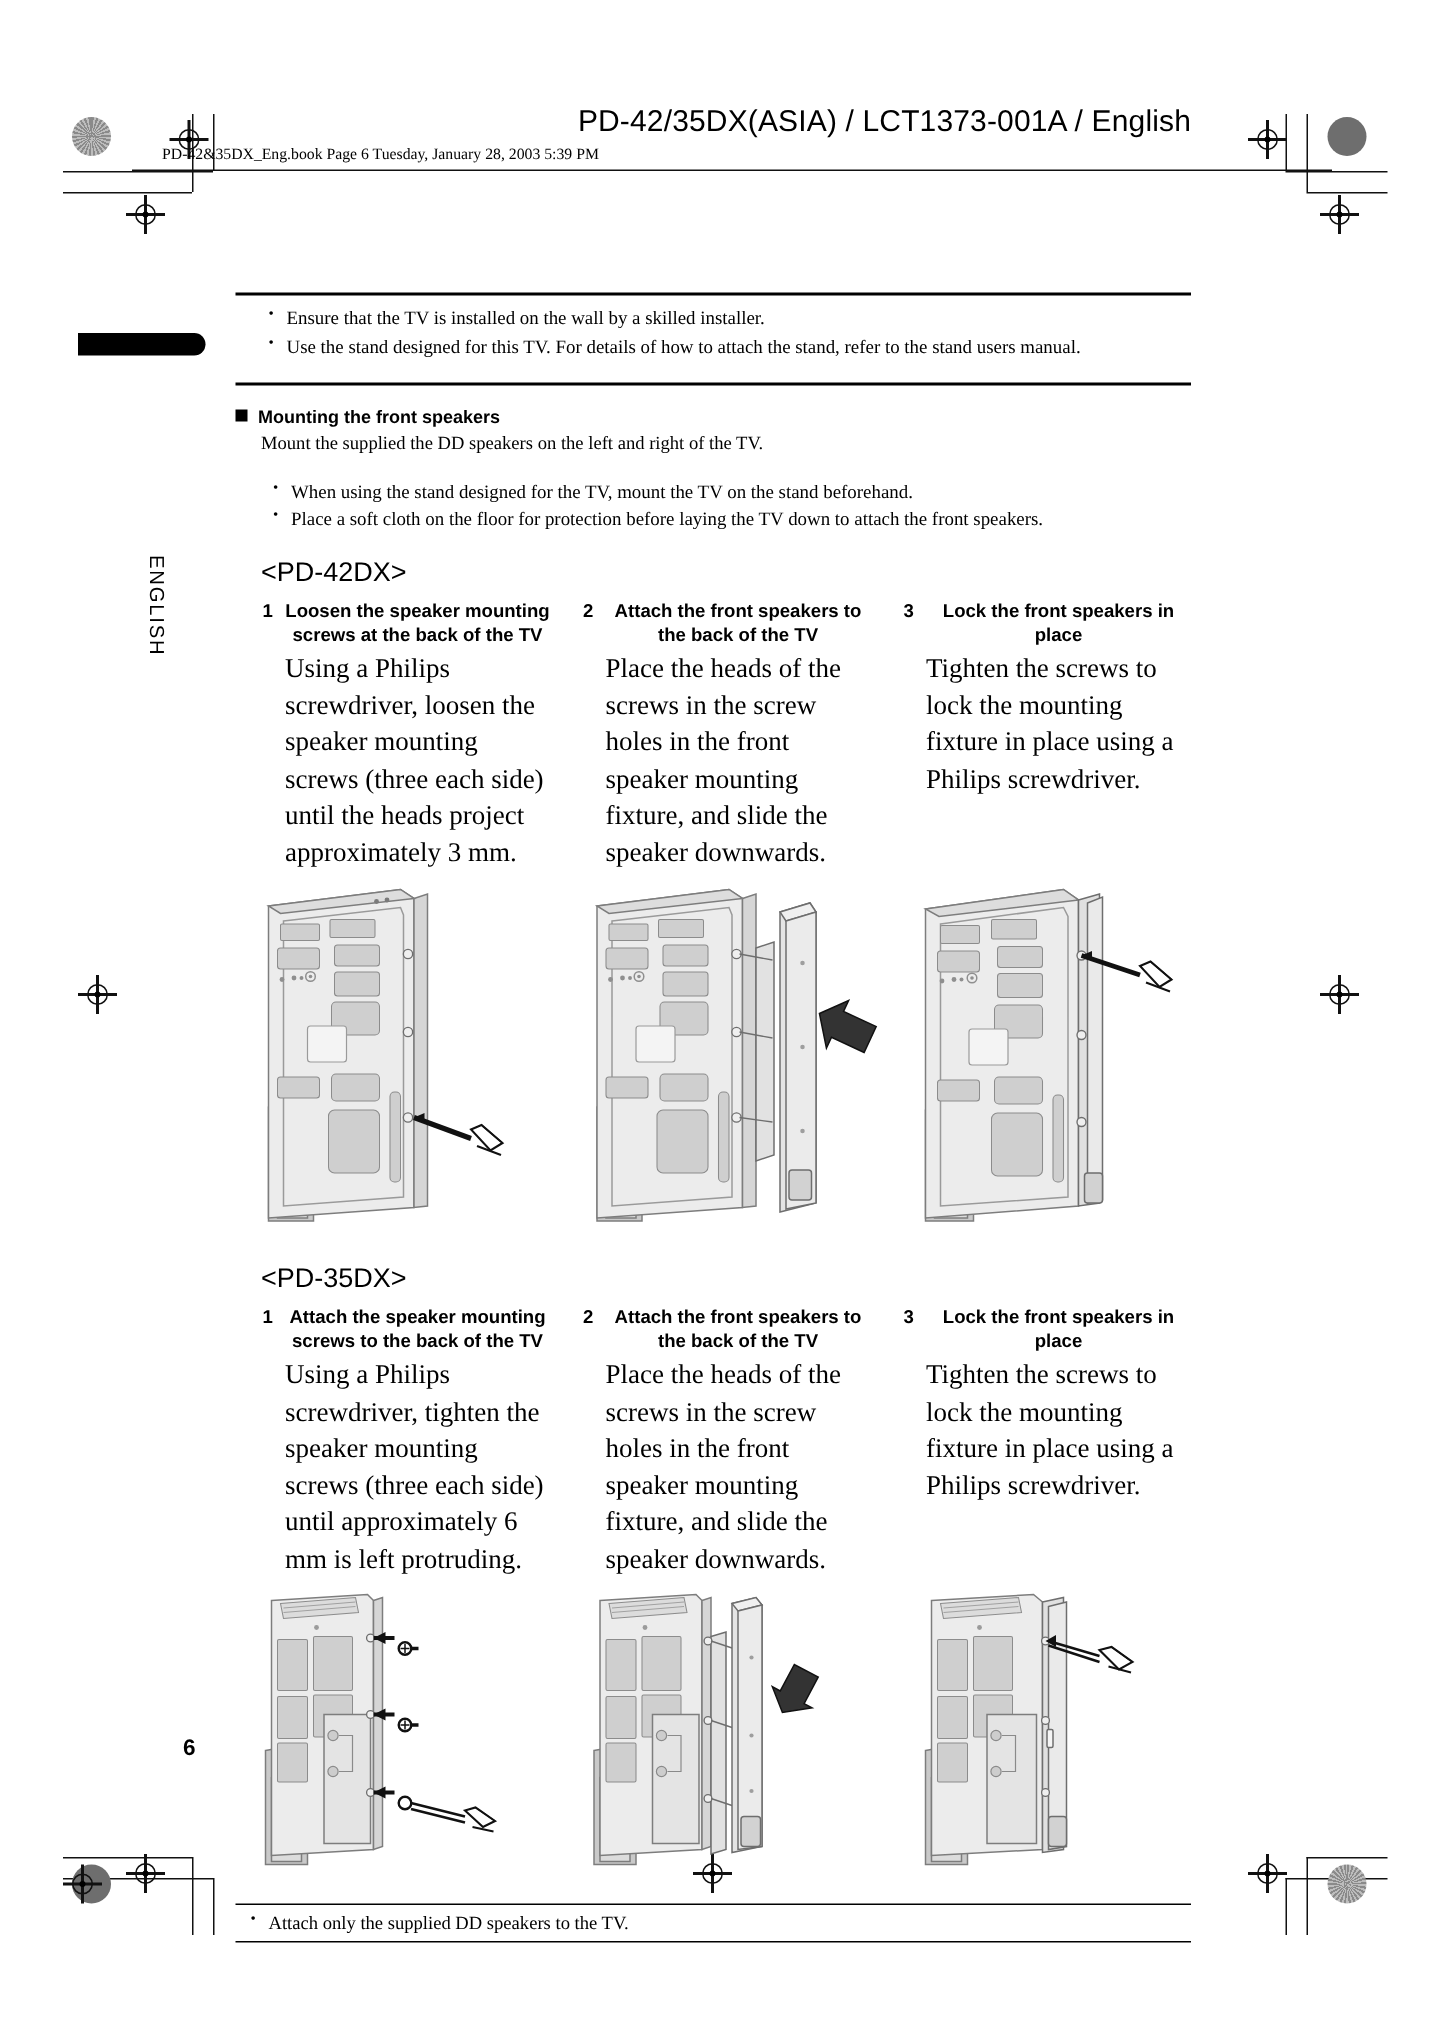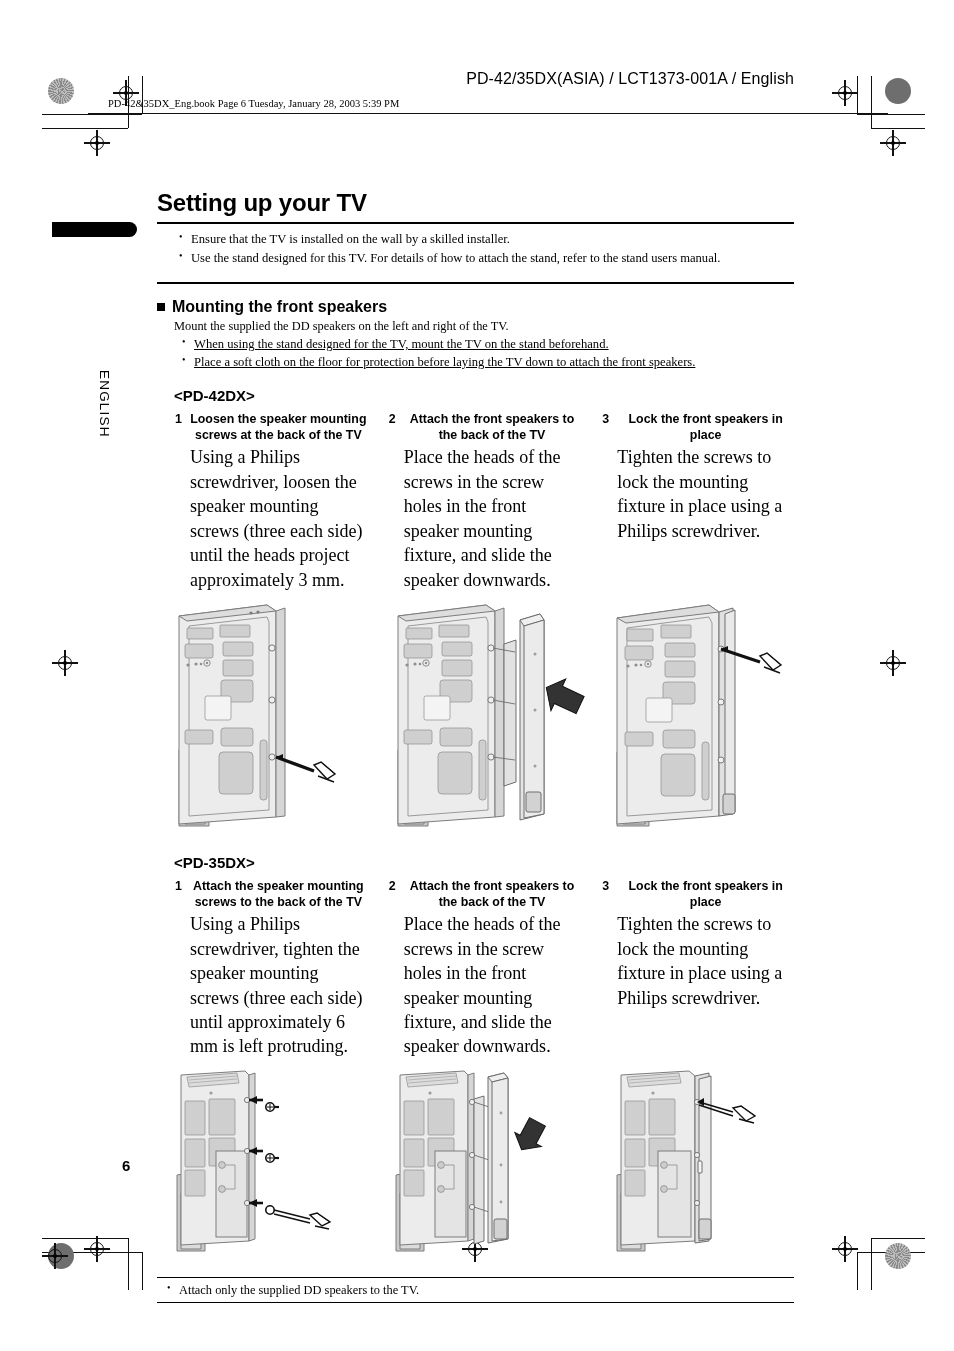--- a/index.html
+++ b/index.html
@@ -52,21 +52,21 @@
   .crop-line {
     position: absolute;
     background: #111;
   }
 
   
   .doc-header {
     position: absolute;
     right: 160px; top: 70px;
     font-family: "Liberation Sans", sans-serif;
-    font-size: 16px;
+    font-size: 20px;
     letter-spacing: .1px;
     white-space: nowrap;
   }
   .book-line {
     position: absolute;
     left: 108px; top: 98px;
     font-family: "Liberation Serif", serif;
     font-size: 10.5px;
     white-space: nowrap;
   }
@@ -150,42 +150,42 @@
     letter-spacing: -0.1px;
   }
 
   .subsec {
     margin-top: 14px;
     padding-left: 17px;
   }
   h3.sub-head {
     margin: 0 0 2px -17px;
     font-family: "Liberation Sans", sans-serif;
-    font-size: 16px;
+    font-size: 12px;
     font-weight: bold;
     padding-left: 0;
   }
   h3.sub-head .sq {
     display: inline-block;
     width: 8px; height: 8px;
     background: #000;
     margin-right: 7px;
     vertical-align: 1px;
   }
   .sub-intro {
     font-size: 12.4px;
     line-height: 1.36;
     margin: 1px 0 1px 0;
   }
-  .subsec ul.bullets { padding-left: 8px; margin-top: 1px; text-decoration: underline; }
+  .subsec ul.bullets { padding-left: 8px; margin-top: 16px; }
 
   .model-label {
     font-family: "Liberation Sans", sans-serif;
-    font-size: 15px;
-    font-weight: bold;
+    font-size: 18px;
+    font-weight: normal;
     margin: 16px 0 8px 0;
   }
   .model-label.second { margin-top: 20px; }
 
   
   .steps {
     display: flex;
     gap: 22px;
     margin-left: 1px;
   }
@@ -332,21 +332,20 @@
 
   <div class="doc-header">PD-42/35DX(ASIA) / LCT1373-001A / English</div>
   <div class="book-line">PD-42&amp;35DX_Eng.book  Page 6  Tuesday, January 28, 2003  5:39 PM</div>
   <div class="book-underline"></div>
 
   <div class="black-tab"></div>
   <div class="lang-tab">ENGLISH</div>
 
   <div class="content">
 
-    <h1 class="page-title">Setting up your TV</h1>
     <div class="rule-thick"></div>
 
     <ul class="bullets">
       <li>Ensure that the TV is installed on the wall by a skilled installer.</li>
       <li>Use the stand designed for this TV. For details of how to attach the stand, refer to the stand users manual.</li>
     </ul>
 
     <div class="section-gap"></div>
     <div class="rule-thin"></div>
     <div class="rule-thin"></div>

